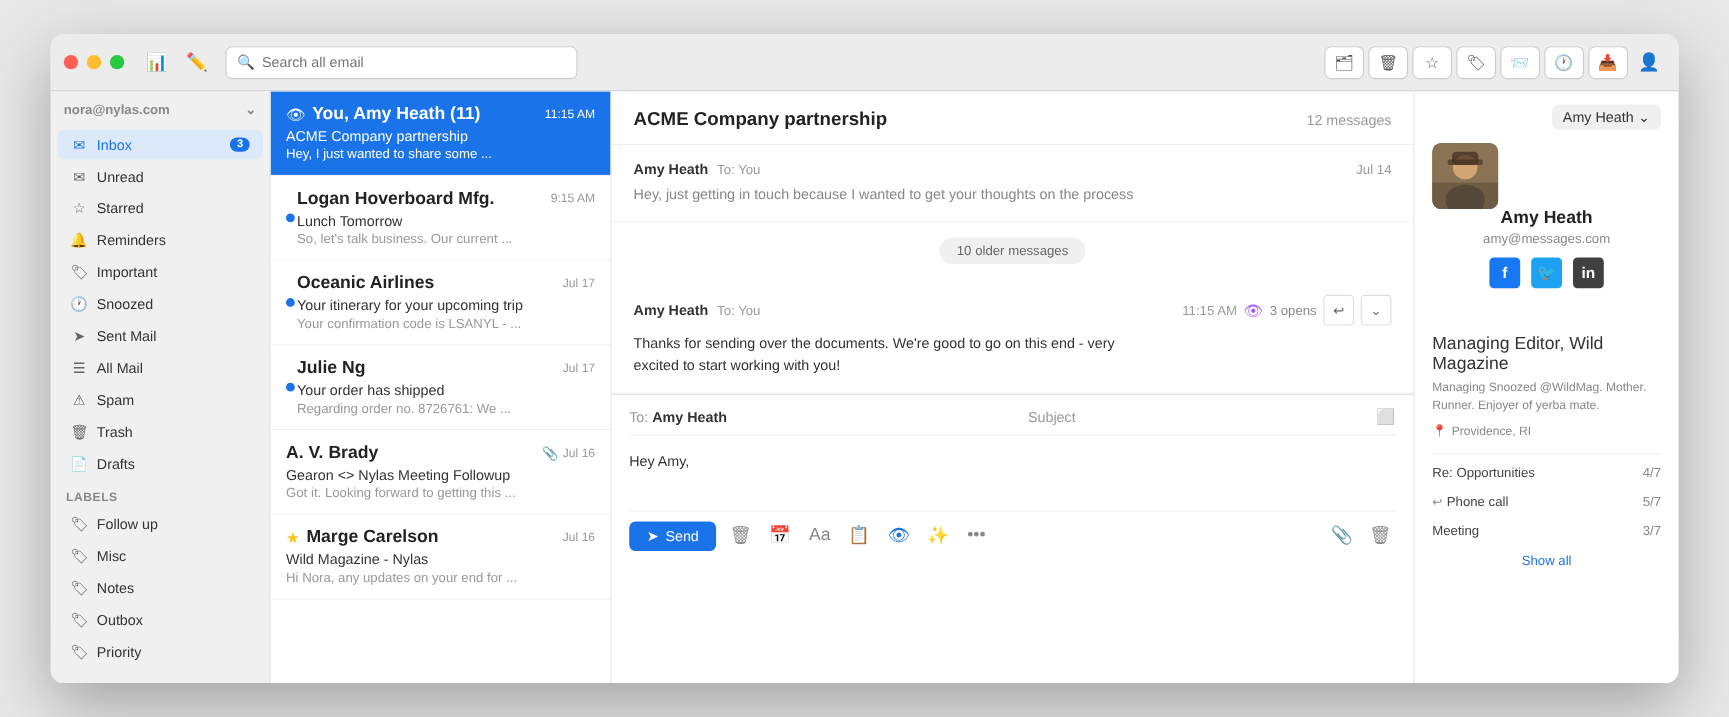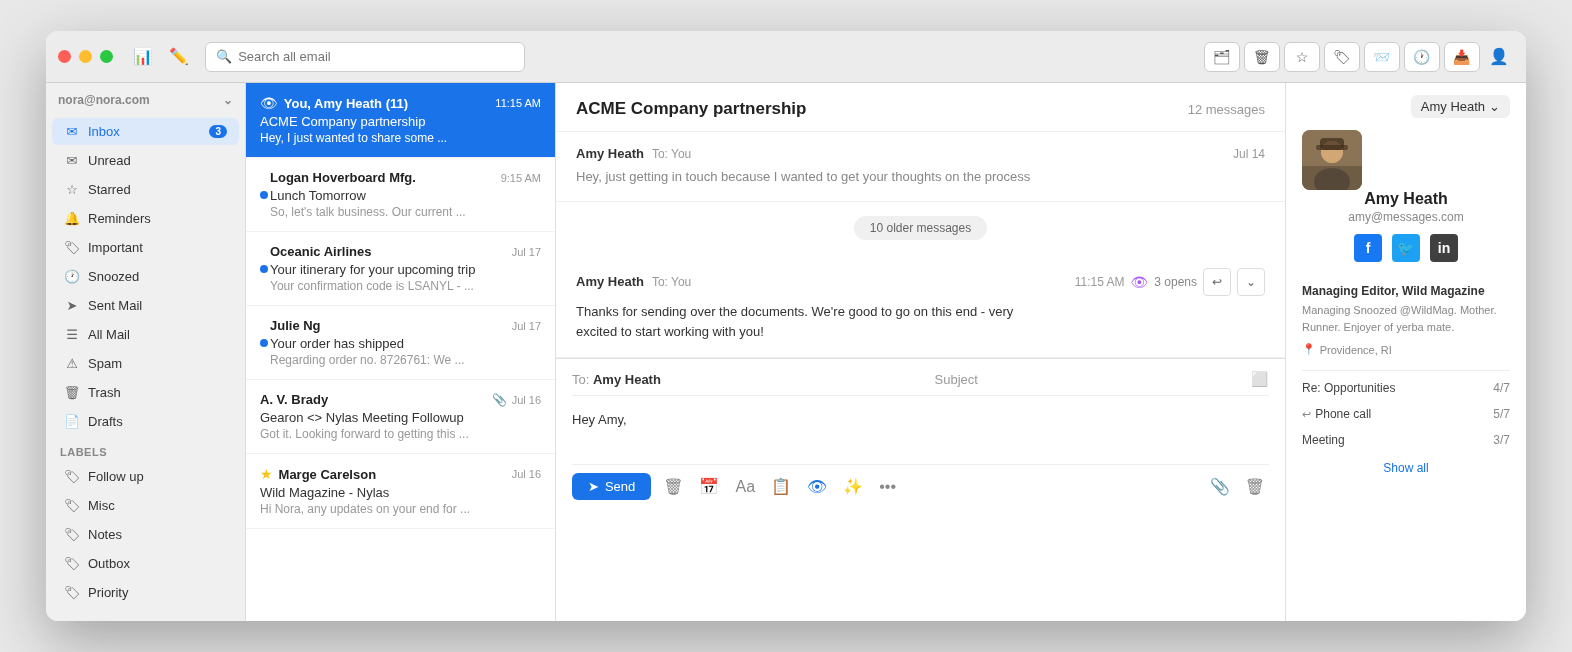--- a/index.html
+++ b/index.html
@@ -201,21 +201,21 @@
       transform: translateY(-50%);
     }
     .email-item.has-dot { padding-left: 24px; }
     .email-header {
       display: flex;
       justify-content: space-between;
       align-items: center;
       margin-bottom: 3px;
     }
     .email-sender {
-      font-size: 13px;
+      font-size: 16px;
       font-weight: 600;
       color: #222;
     }
     .email-time {
       font-size: 11px;
       color: #999;
     }
     .email-subject {
       font-size: 13px;
       font-weight: 500;
@@ -428,24 +428,25 @@
       justify-content: center;
       font-size: 14px;
       font-weight: 700;
       color: #fff;
       cursor: pointer;
     }
     .social-fb { background: #1877f2; }
     .social-tw { background: #1da1f2; }
     .social-li { background: #404040; }
     .contact-title {
-      font-size: 12px;
-      font-weight: 700;
+      font-size: 16px;
+      font-weight: 400;
       color: #333;
       padding: 0 16px 4px;
+      margin-top: 20px;
     }
     .contact-bio {
       font-size: 11px;
       color: #888;
       padding: 0 16px 8px;
       line-height: 1.5;
     }
     .contact-location {
       font-size: 11px;
       color: #888;
@@ -528,21 +529,21 @@
       <div class="toolbar-btn">🕐</div>
       <div class="toolbar-btn">📥</div>
       <div class="profile-btn">👤</div>
     </div>
   </div>
 
   <div class="main">
 
     <div class="sidebar">
       <div class="account-header">
-        <span>nora@nora.com</span>
+        <span>nora@nylas.com</span>
         <span>⌄</span>
       </div>
 
       <div class="sidebar-item active">
         <span class="icon">✉</span>
         <span>Inbox</span>
         <span class="badge">3</span>
       </div>
       <div class="sidebar-item">
         <span class="icon">✉</span>

